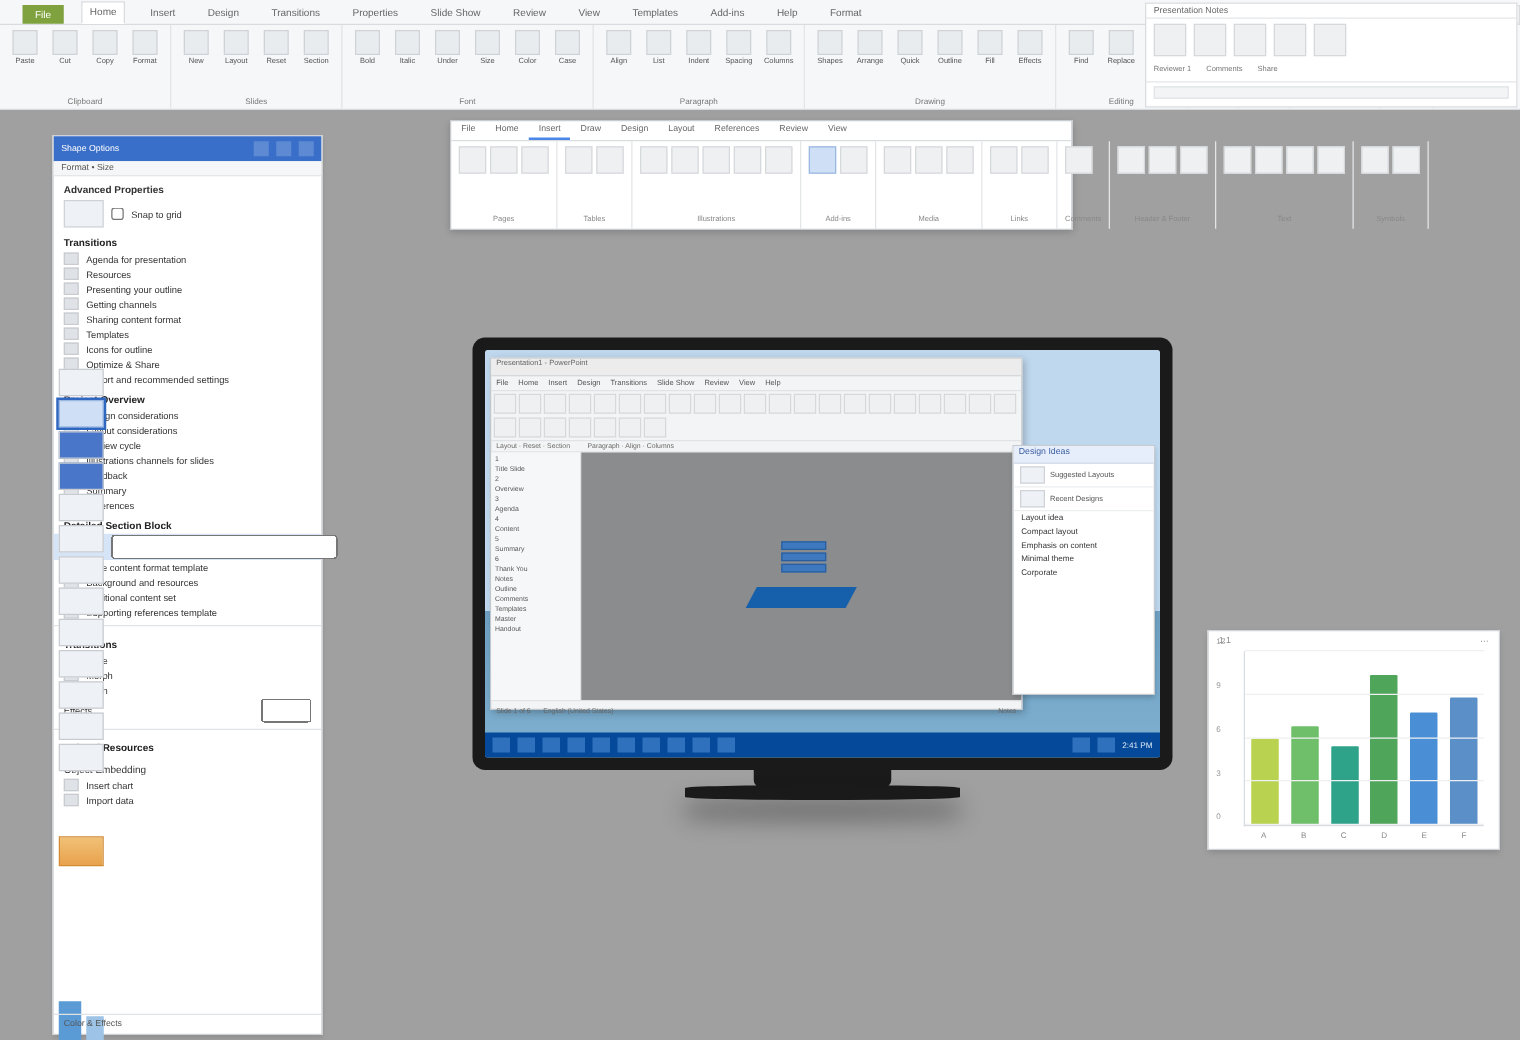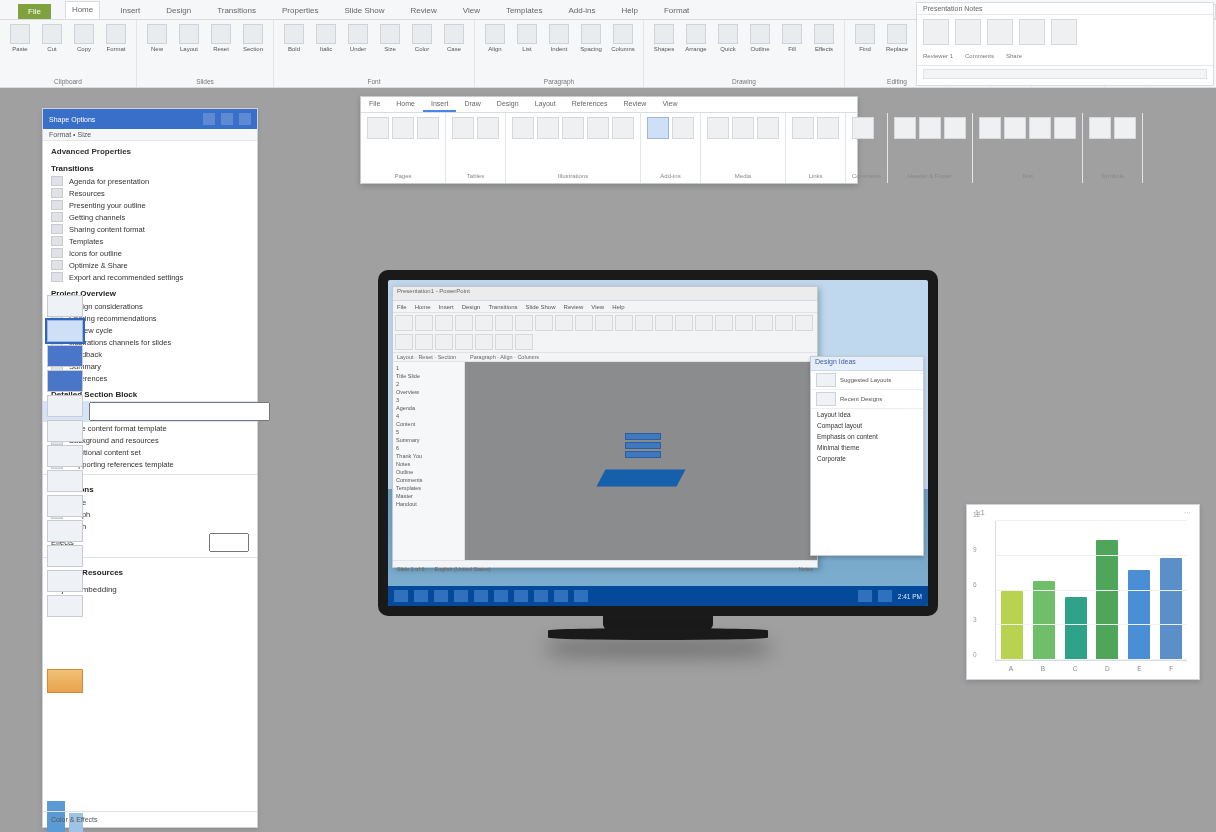--- a/index.html
+++ b/index.html
@@ -424,20 +424,25 @@
 <div class="side-panel">
   <div class="titlebar">
     <span class="tb-title">Shape Options</span>
     <div class="tb-btn"></div>
     <div class="tb-btn"></div>
     <div class="tb-btn"></div>
   </div>
   <div class="sp-sub">Format • Size</div>
 
   <div class="sp-section-title">Advanced Properties</div>
+  <div class="sp-input-row">
+    <div style="width:32px;height:22px;background:#eef1f5;border:1px solid #cfd3d7;"></div>
+    <input type="checkbox" style="">
+    <span class="txt">Snap to grid</span>
+  </div>
 
   <div class="sp-cat">Transitions</div>
   <div id="sp-intro">
       <div class="sp-item">
         <span class="ic"></span>
         <span class="txt">Agenda for presentation</span>
       </div>
       <div class="sp-item">
         <span class="ic"></span>
         <span class="txt">Resources</span>
@@ -473,21 +478,21 @@
     </div>
 
   <div class="sp-cat">Project Overview</div>
   <div id="sp-overview">
       <div class="sp-item">
         <span class="ic"></span>
         <span class="txt">Design considerations</span>
       </div>
       <div class="sp-item">
         <span class="ic"></span>
-        <span class="txt">Sharing recommendations</span>
+        <span class="txt">Layout considerations</span>
       </div>
       <div class="sp-item">
         <span class="ic"></span>
         <span class="txt">Review cycle</span>
       </div>
       <div class="sp-item">
         <span class="ic"></span>
         <span class="txt">Illustrations channels for slides</span>
       </div>
       <div class="sp-item">
@@ -547,20 +552,30 @@
     </div>
   <div class="sp-item">
      <span class="txt">Effects</span>
      <span style="flex:1"></span>
      <input type="text" style="width: 40px;">
   </div>
 
   <div class="sp-divider"></div>
   <div class="sp-cat">Related Resources</div>
   <div class="sp-section-title" style="font-weight:500">Object Embedding</div>
+  <div id="sp-related">
+      <div class="sp-item">
+        <span class="ic"></span>
+        <span class="txt">Insert chart</span>
+      </div>
+      <div class="sp-item">
+        <span class="ic"></span>
+        <span class="txt">Import data</span>
+      </div>
+    </div>
 
   <div class="sp-thumb-col">
     <div class="sp-thumb"></div>
     <div class="sp-thumb blue sel"></div>
     <div class="sp-thumb blue"></div>
     <div class="sp-thumb blue"></div>
     <div class="sp-thumb"></div>
     <div class="sp-thumb"></div>
     <div class="sp-thumb"></div>
     <div class="sp-thumb"></div>

